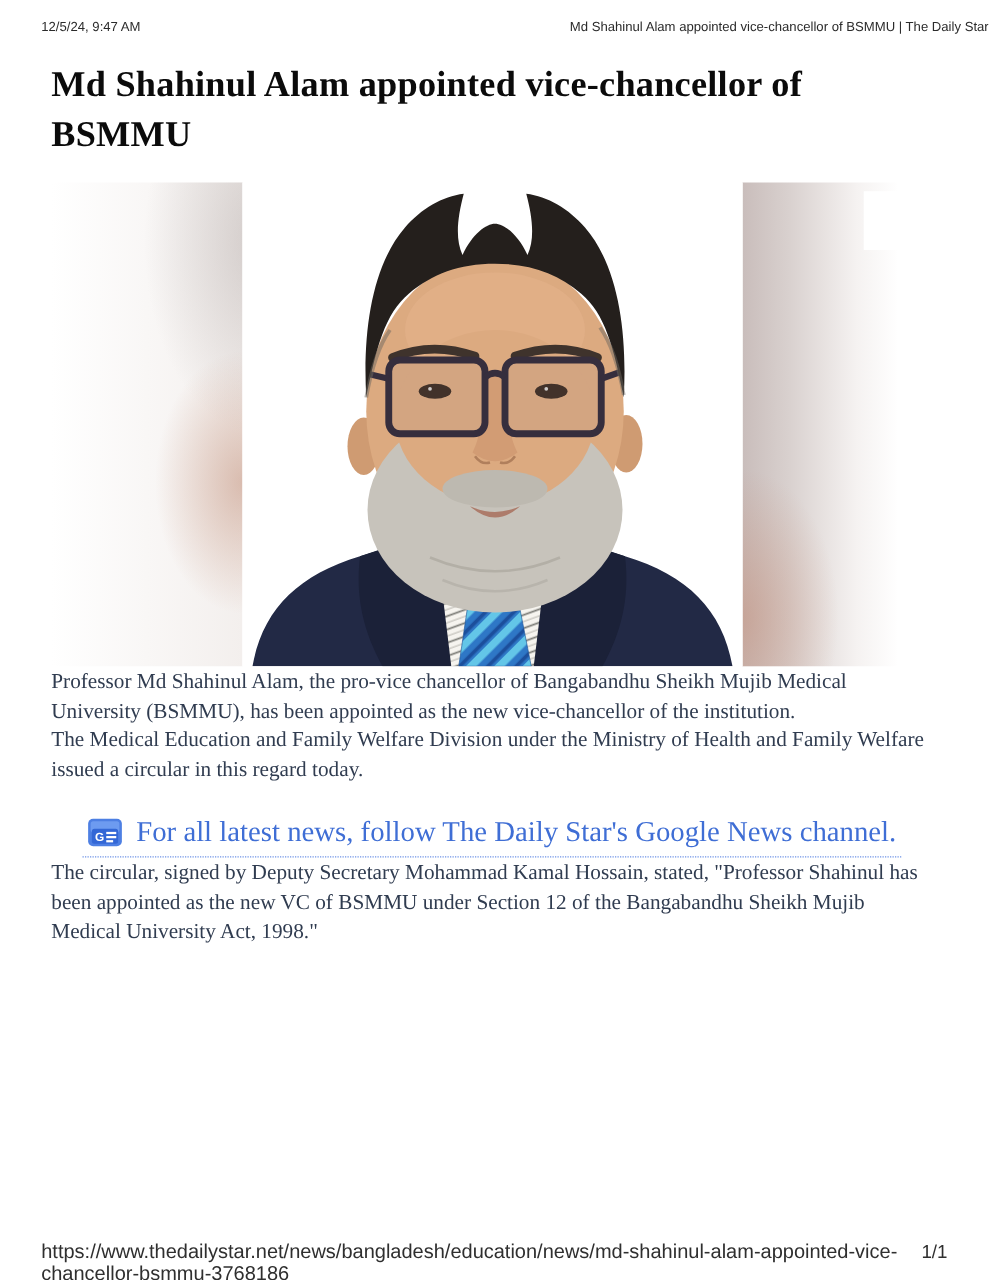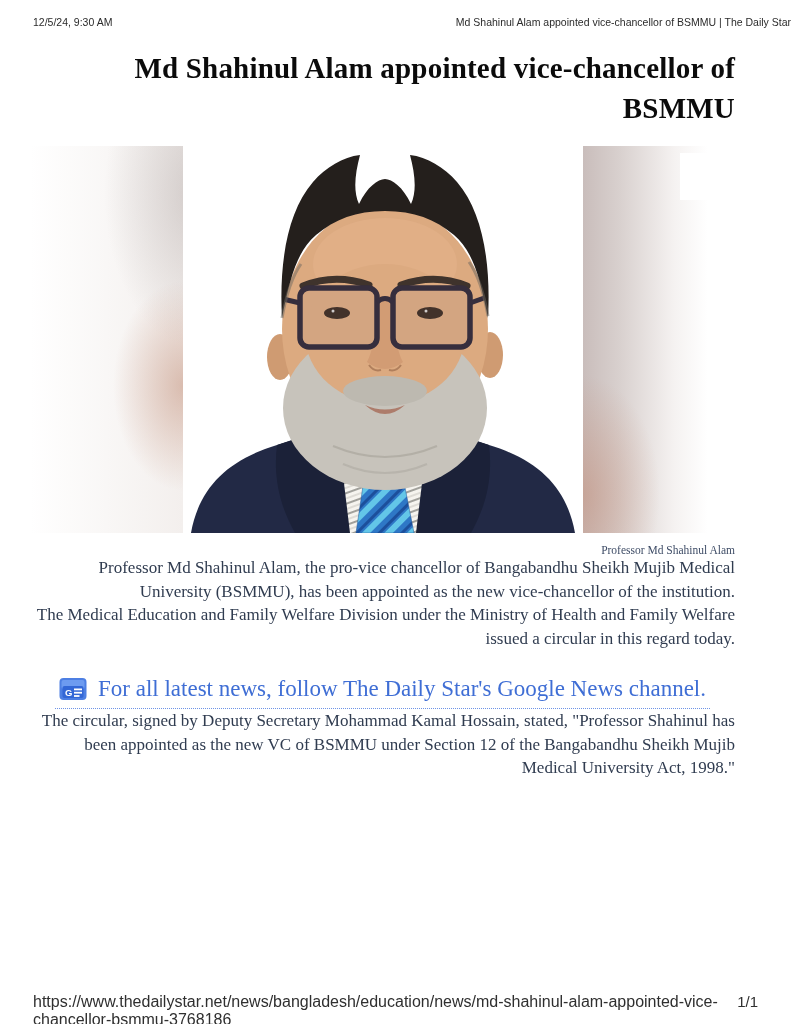--- a/index.html
+++ b/index.html
@@ -4,21 +4,21 @@
 <style>
   html,body { margin:0; padding:0; background:#ffffff; }
   .page { position:relative; width:791px; height:1024px; background:#ffffff; overflow:hidden;
           font-family:"Liberation Serif", serif; }
 
   .hdr-date { position:absolute; left:33px; top:16px; font-family:"Liberation Sans", sans-serif;
               font-size:10.5px; color:#2b2b2b; }
   .hdr-title { position:absolute; left:0; top:16px; width:100%; text-align:right;
                font-family:"Liberation Sans", sans-serif; font-size:10.5px; color:#2b2b2b; }
 
-  .content { position:absolute; left:30px; top:48px; width:705px;text-align:right; }
+  .content { position:absolute; left:41px; top:48px; width:705px; }
 
   h1.headline { margin:0; font-size:29px; line-height:40px; font-weight:bold; color:#0b0b0b;
                 letter-spacing:0.2px; }
 
   .photo { position:relative; width:705px; height:387px; margin-top:18px; }
   .photo-left-blur { position:absolute; left:0; top:0; width:153px; height:387px;
      background:
        radial-gradient(100px 150px at 100% 62%, rgba(196,146,124,0.55), rgba(196,146,124,0) 70%),
        radial-gradient(130px 220px at 108% 12%, rgba(172,162,160,0.45), rgba(172,162,160,0) 70%),
        linear-gradient(to right, #ffffff 0%, #f3efed 100%); }
@@ -45,21 +45,21 @@
               font-size:16px; color:#2f2f2f; }
   .ftr-page { position:absolute; right:33px; top:993px; font-family:"Liberation Sans", sans-serif;
               font-size:15px; color:#2f2f2f; }
 </style>
 </head>
 <body>
 
 <div class="page">
 
   <div class="hdr-title">Md Shahinul Alam appointed vice-chancellor of BSMMU | The Daily Star</div>
-  <div class="hdr-date">12/5/24, 9:30 AM</div>
+  <div class="hdr-date">12/5/24, 9:47 AM</div>
 
   <div class="content">
 
     <h1 class="headline">Md Shahinul Alam appointed vice-chancellor of BSMMU</h1>
 
     <div class="photo">
       <div class="photo-left-blur"></div>
       <div class="photo-right-blur"></div>
       <div class="white-patch"></div>
       <div class="portrait">
@@ -127,21 +127,20 @@
           <line x1="117" y1="157" x2="100" y2="153" stroke="#362e3d" stroke-width="5"></line>
           <line x1="287" y1="157" x2="304" y2="151" stroke="#362e3d" stroke-width="5"></line>
 
           <path d="M 99 172 C 96 118 104 66 130 36 C 143 21 160 11 177 9 C 172 28 170 45 176 58 C 184 41 195 33 202 33 C 209 33 220 41 228 58 C 234 45 232 28 227 9 C 244 11 261 21 274 36 C 300 66 308 118 305 172 C 297 132 290 105 271 89 C 252 73 231 65 202 65 C 173 65 152 73 133 89 C 114 105 107 132 99 172 Z" fill="#241f1c"></path>
           <path d="M 99 172 C 103 150 108 132 118 118" stroke="#6e675f" stroke-width="3" fill="none" opacity="0.5"></path>
           <path d="M 305 170 C 301 148 296 130 286 116" stroke="#6e675f" stroke-width="3" fill="none" opacity="0.5"></path>
         </svg>
       </div>
     </div>
 
-    <div class="caption">Professor Md Shahinul Alam</div>
 
     <p class="body-par par-1">Professor Md Shahinul Alam, the pro-vice chancellor of Bangabandhu Sheikh Mujib Medical University (BSMMU), has been appointed as the new vice-chancellor of the institution.</p>
     <p class="body-par par-2">The Medical Education and Family Welfare Division under the Ministry of Health and Family Welfare issued a circular in this regard today.</p>
 
     <a class="gnews-row">
       <span style="display:inline-flex;">
         <svg width="28" height="24" viewBox="0 0 28 24" xmlns="http://www.w3.org/2000/svg">
           <rect x="0.5" y="1" width="27" height="22" rx="4" fill="#4d7fe3"></rect>
           <rect x="2.5" y="3" width="23" height="9" rx="2" fill="#6d9bf0"></rect>
           <rect x="3.5" y="9" width="21" height="12" rx="2" fill="#3367d6"></rect>

